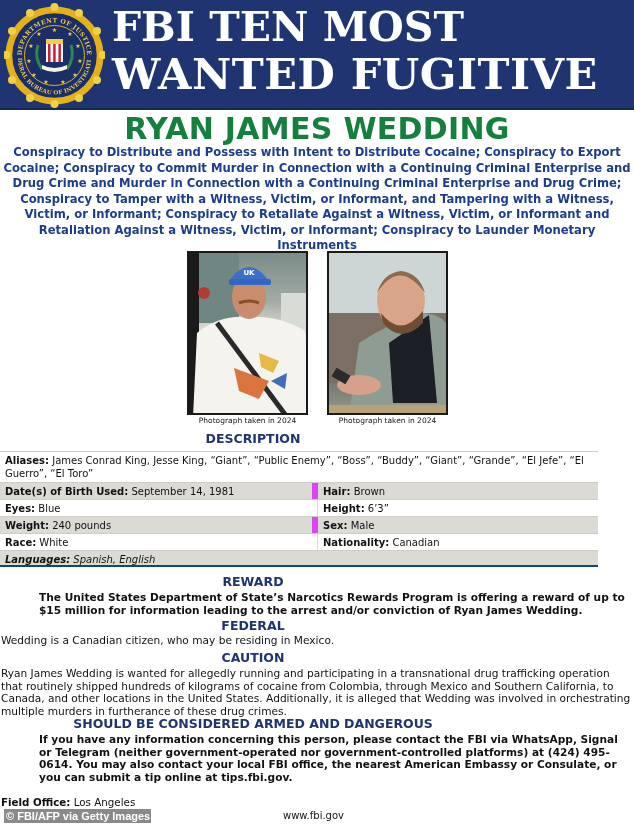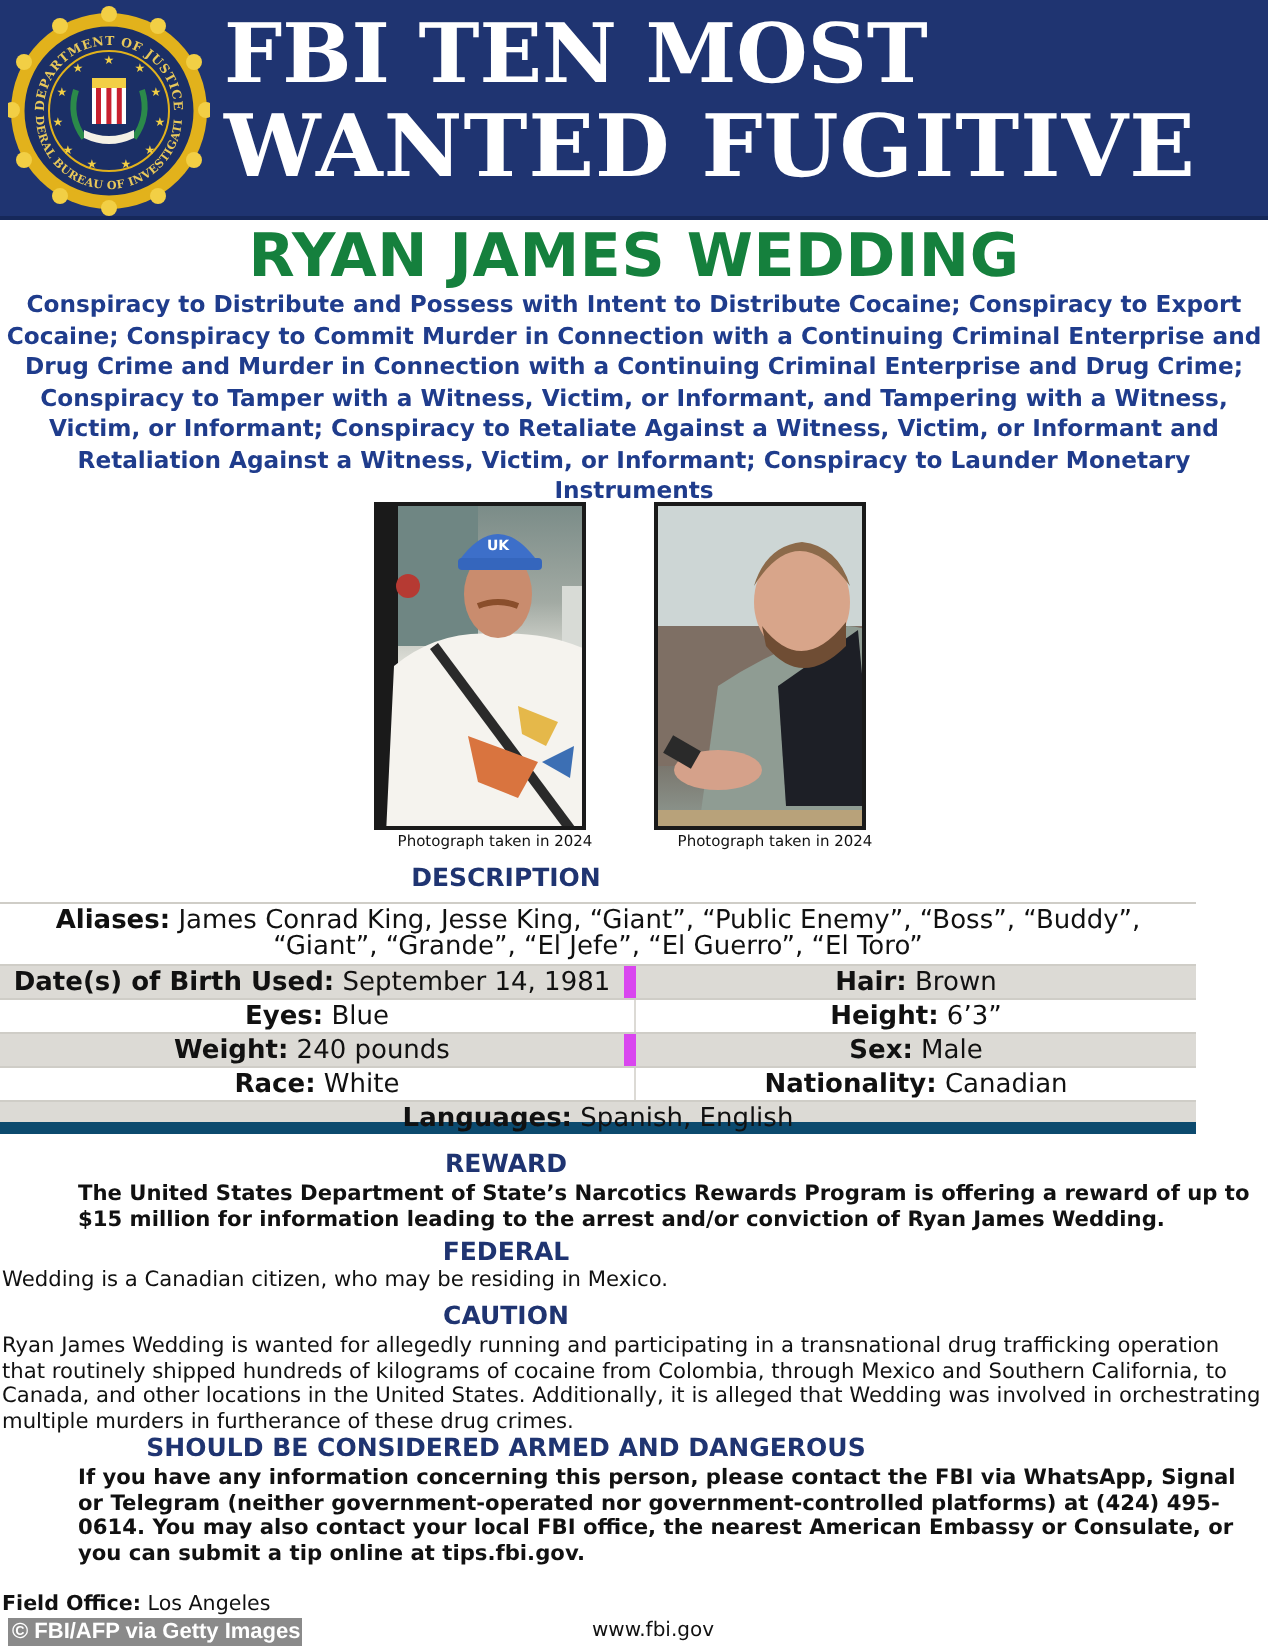--- a/index.html
+++ b/index.html
@@ -28,42 +28,41 @@
     color: #15803d; font-weight: bold; font-size: 30px; line-height: 36px;
     letter-spacing: 0.3px;
   }
   .charges {
     position: absolute; left: 2px; top: 145px; width: 630px; text-align: center;
     color: #1f3c8c; font-weight: bold; font-size: 11.6px; line-height: 15.5px;
   }
 
   
   .photo {
-    position: absolute; top: 251px; width: 106px; height: 164px;
+    position: absolute; top: 251px; width: 121px; height: 164px;
     border: 2px solid #1a1a1a; overflow: hidden;
   }
   .photo1 { left: 187px; background: linear-gradient(180deg, #7b8c88 0%, #a2aaa3 30%, #f1efe8 55%, #f7f5ef 100%); }
   .photo2 { left: 327px; background: linear-gradient(180deg, #c9d3d2 0%, #bdc6c4 28%, #8a7a6d 45%, #6d6158 70%, #8f9a92 100%); }
   .caption {
     position: absolute; top: 416px; width: 121px; text-align: center;
     font-size: 7.5px; line-height: 10px; color: #111;
   }
   .cap1 { left: 187px; } .cap2 { left: 327px; }
 
   .section-head {
     position: absolute; left: 0; width: 506px; text-align: center;
     color: #1f3471; font-weight: bold; font-size: 12.5px; line-height: 16px;
   }
 
   
   .desc-table { position: absolute; left: 0; top: 451px; width: 634px; }
   .row {
-    width: 598px; display: flex; font-size: 13px; line-height: 13px;
+    width: 598px; display: flex; font-size: 10px; line-height: 13px;
     border-top: 1px solid #cfcdc7;
-    text-align: center;
   }
   .row.gray { background: #dcdad5; }
   .row.white { background: #ffffff; }
   .row .cell { padding: 2px 5px; }
   .row .c1 { width: 318px; border-right: 6px solid #d946ef; }
   .row .c2 { flex: 1; }
   .row.white .c1 { border-right: 1px solid #dcdad5; }
   .lbl { font-weight: bold; }
   .row-alias { height: 31px; }
   .row-std { height: 17px; }
@@ -71,21 +70,21 @@
   
   .para { position: absolute; left: 1px; width: 630px; font-size: 10.6px; line-height: 12.5px; color: #111; }
   .para.bold { font-weight: bold; padding-left: 38px; }
 
   .field-office { position: absolute; left: 1px; top: 796px; font-size: 10.3px; line-height: 12px; }
   .credit {
     position: absolute; left: 4px; top: 809px; width: 147px; height: 14px;
     background: #8a8a8a; color: #ffffff; font-family: "Liberation Sans", sans-serif;
     font-weight: bold; font-size: 11px; line-height: 14px; padding-left: 2px;
   }
-  .website { position: absolute; left: 296px; top: 810px; font-size: 10px; line-height: 12px; color: #111; }
+  .website { position: absolute; left: 283px; top: 810px; font-size: 10px; line-height: 12px; color: #111; }
 </style>
 </head>
 <body>
 
 <div class="header">
   <svg class="seal" viewBox="0 0 101 105">
     <defs>
       <path id="arcTop" d="M 18 52 A 32 32 0 0 1 83 52"></path>
       <path id="arcBot" d="M 14 55 A 36 36 0 0 0 87 55"></path>
     </defs>
@@ -211,21 +210,21 @@
     <div class="cell c2"><span class="lbl">Height:</span> <span>6’3”</span></div>
   </div>
   <div class="row gray row-std">
     <div class="cell c1"><span class="lbl">Weight:</span> <span>240 pounds</span></div>
     <div class="cell c2"><span class="lbl">Sex:</span> <span>Male</span></div>
   </div>
   <div class="row white row-std">
     <div class="cell c1"><span class="lbl">Race:</span> <span>White</span></div>
     <div class="cell c2"><span class="lbl">Nationality:</span> <span>Canadian</span></div>
   </div>
-  <div class="row gray row-std" style="border-bottom: 6px solid #0c4a6e;">
+  <div class="row gray row-std" style="border-bottom: 2px solid #0c4a6e; font-style: italic;">
     <div class="cell" style="width:634px;"><span class="lbl">Languages:</span> <span>Spanish, English</span></div>
   </div>
 </div>
 
 <div class="section-head" style="top: 574px;">REWARD</div>
 <div class="para bold" style="top: 591px;">The United States Department of State’s Narcotics Rewards Program is offering a reward of up to $15 million for information leading to the arrest and/or conviction of Ryan James Wedding.</div>
 
 <div class="section-head" style="top: 618px;">FEDERAL</div>
 <div class="para" style="top: 634px;">Wedding is a Canadian citizen, who may be residing in Mexico.</div>
 

